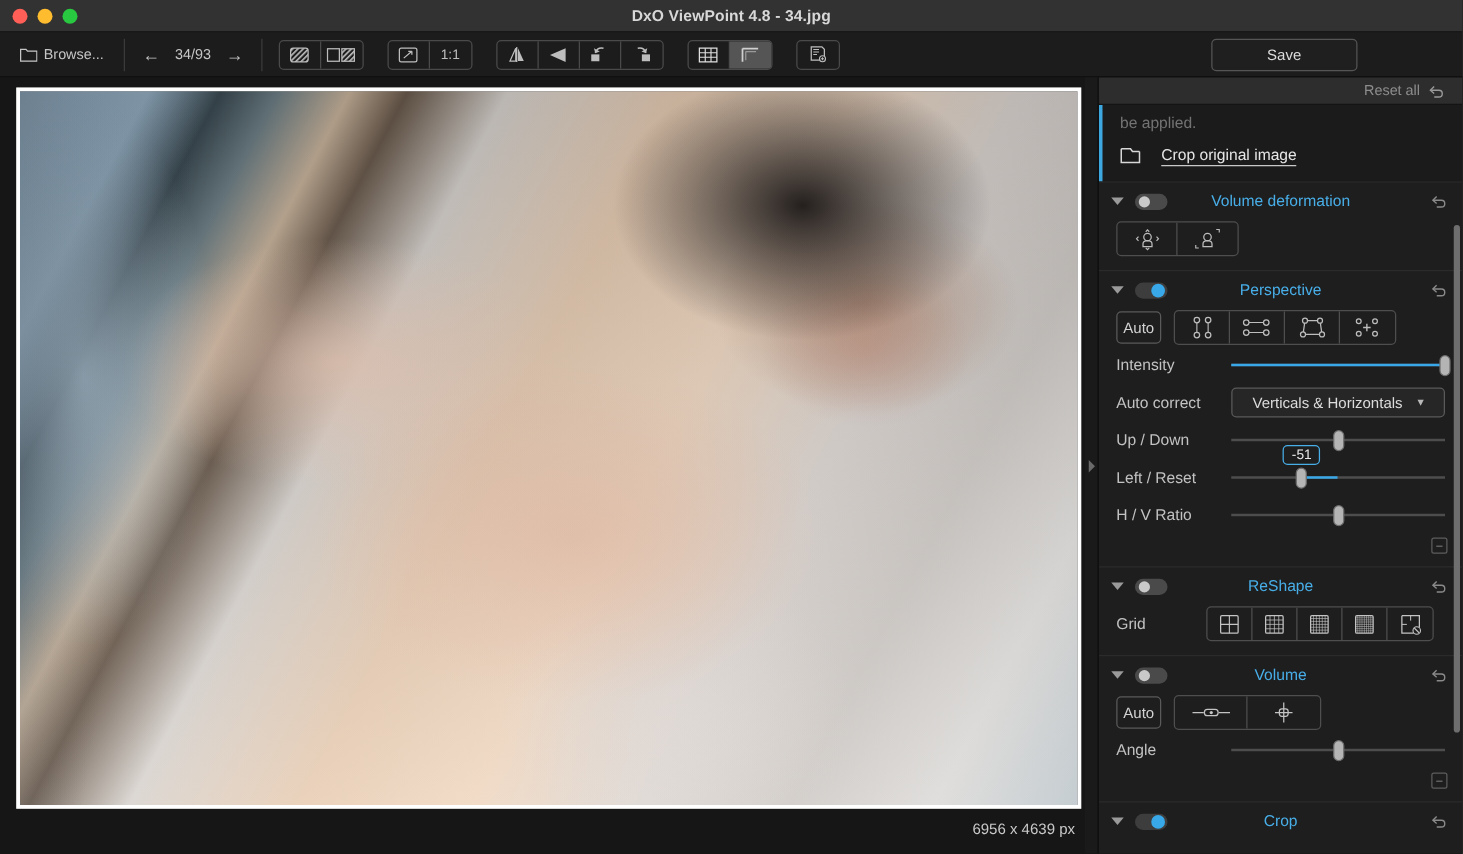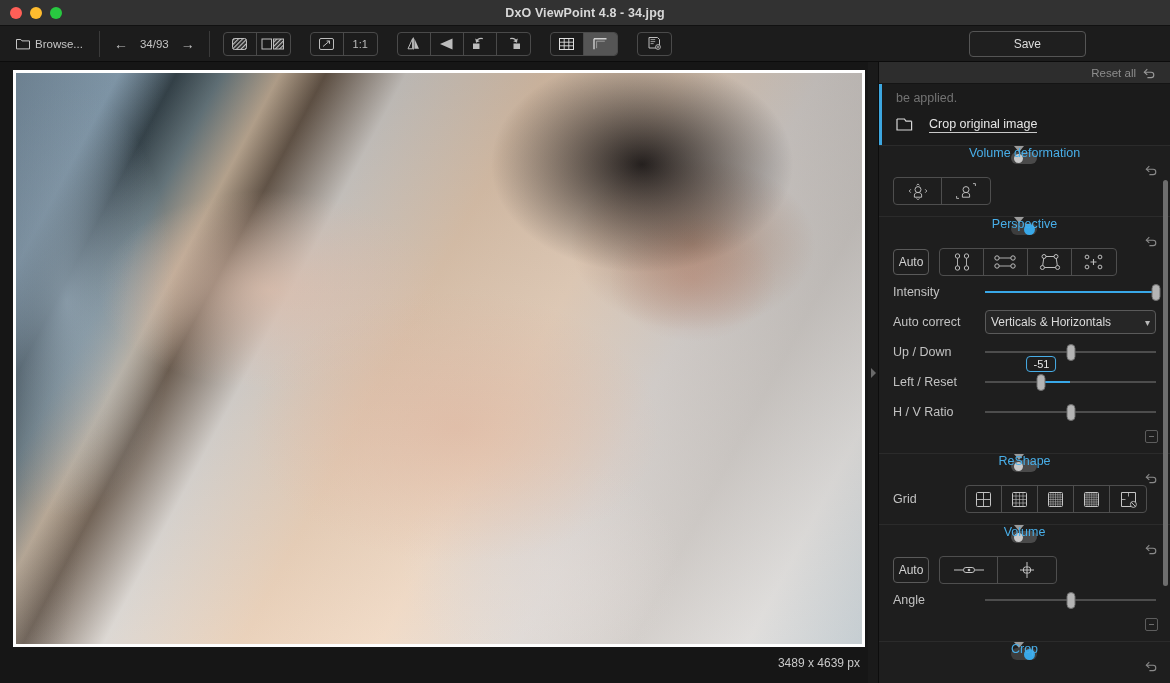--- a/index.html
+++ b/index.html
@@ -168,21 +168,21 @@
   .orig-link {
     color: #e6e6e6; font-size: 12.5px;
     border-bottom: 1px solid #c9c9c9;
     padding-bottom: 1px;
   }
 
   
   .section { border-top: 1px solid #2b2b2b; padding-bottom: 10px; }
   .sec-head {
     height: 30px; display: flex; align-items: center;
-    padding: 0 12px 0 10px; position: relative; flex-direction: column;
+    padding: 0 12px 0 10px; position: relative;
   }
   .caret {
     width: 0; height: 0;
     border-left: 5px solid transparent;
     border-right: 5px solid transparent;
     border-top: 6px solid #9a9a9a;
     margin-right: 9px;
   }
   .toggle {
     width: 26px; height: 13px; border-radius: 7px;
@@ -235,21 +235,21 @@
     position: absolute; top: -15px; transform: translateX(-50%);
     background: #1e1e1e; border: 1px solid #48aee8; border-radius: 4px;
     color: #e8e8e8; font-size: 11px; padding: 1px 6px;
     z-index: 5; white-space: nowrap;
   }
 
   .select {
     flex: 1; height: 24px;
     border: 1px solid #5a5a5a; border-radius: 4px;
     background: #262626;
-    display: flex; align-items: center; padding: 0 5px;
+    display: flex; align-items: center; padding: 0 16px;
     color: #dcdcdc; font-size: 12px;
   }
   .select .chev { margin-left: auto; color: #b8b8b8; font-size: 10px; }
 
   .minimize {
     width: 13px; height: 13px;
     border: 1px solid #5d5d5d; border-radius: 2px;
     display: flex; align-items: center; justify-content: center;
     color: #9a9a9a; font-size: 9px; line-height: 1;
     margin-left: auto; margin-right: 12px; margin-top: 3px;
@@ -387,21 +387,21 @@
   </div>
 
   <div class="body-row">
 
     <div class="canvas-area">
       <div class="photo-frame">
         <div class="photo">
           <div class="photo-blur"></div>
         </div>
       </div>
-      <div class="dim-label">3489 x 4639 px</div>
+      <div class="dim-label">6956 x 4639 px</div>
 
       <div class="panel-handle">
         <span class="tri"></span>
       </div>
     </div>
 
     <div class="right-panel">
 
       <div class="reset-bar">
         <span class="lbl">Reset all</span>

